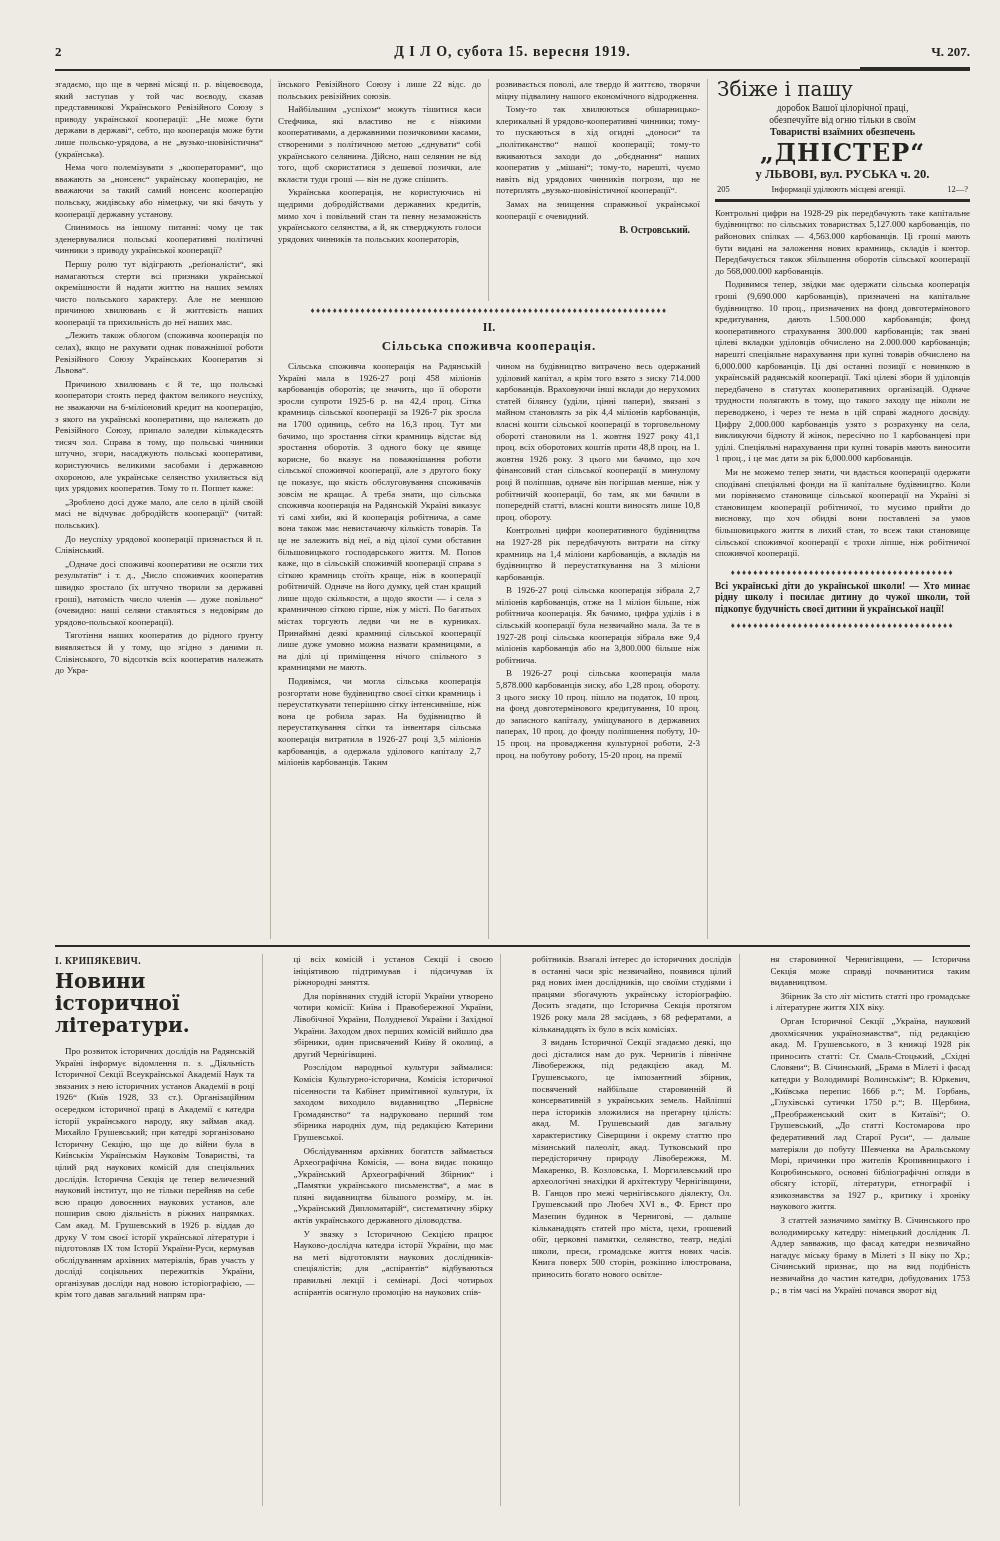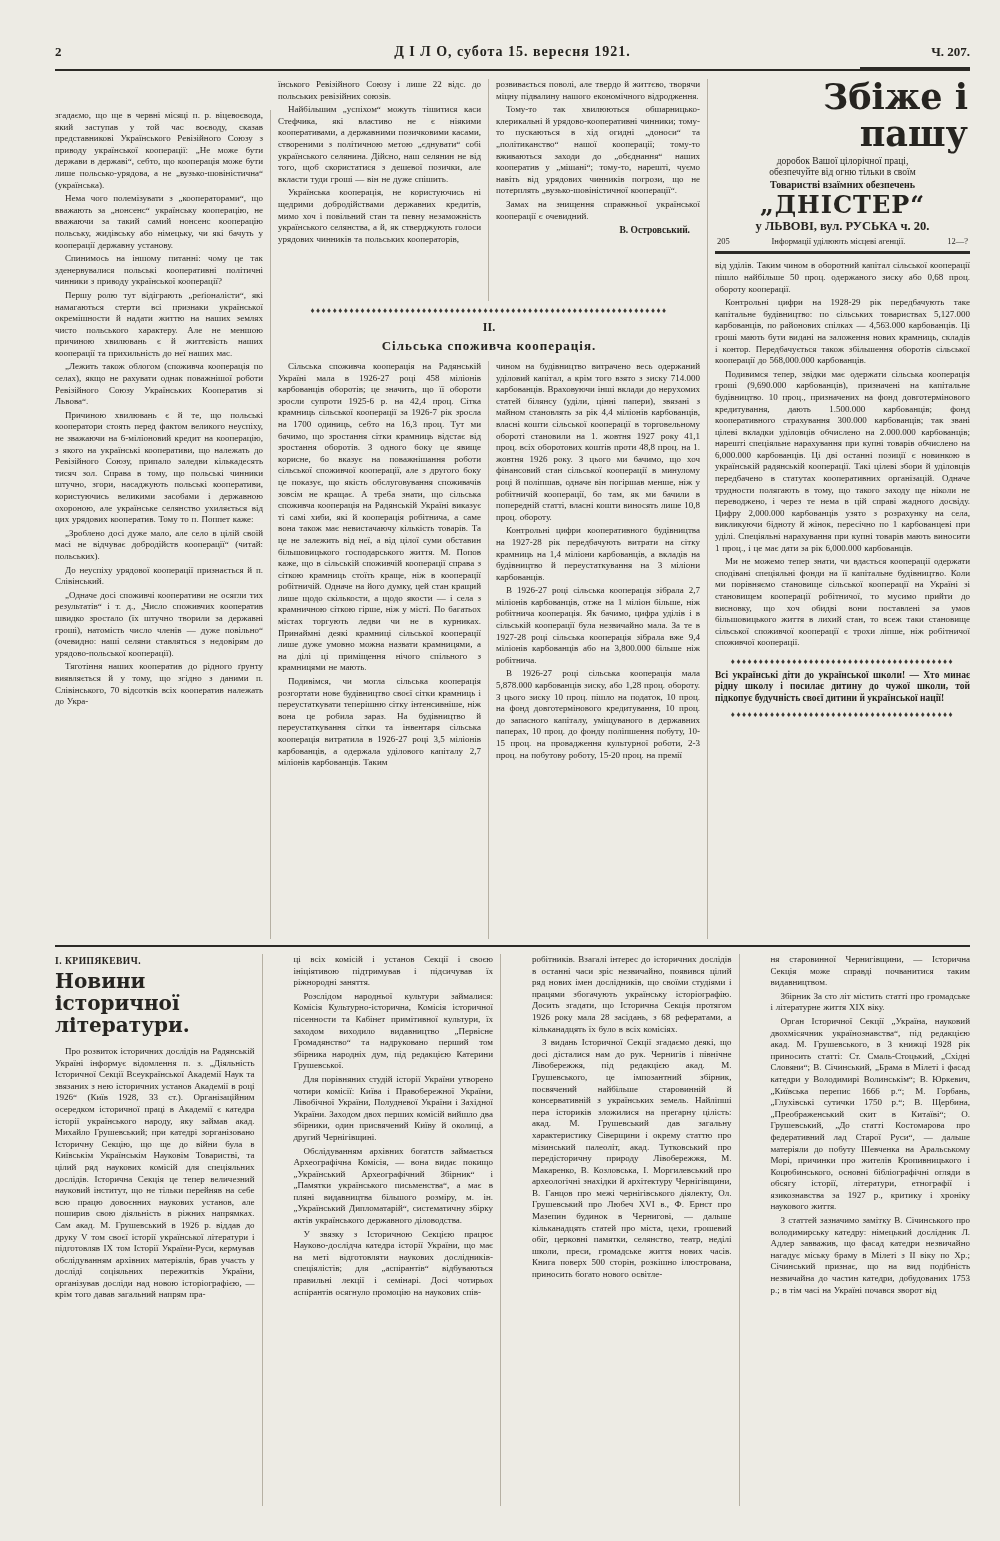--- a/index.html
+++ b/index.html
@@ -23,21 +23,21 @@
   .para {
     margin:0 0 2px 0; font-size:9px; line-height:11.6px;
     text-align:justify; text-indent:10px; word-spacing:0.5px;
   }
   .cont .para:first-child { text-indent:0; }
   .col { box-sizing:border-box; padding:0 7px; overflow:hidden; }
   .vr { border-right:1px solid #b6b0a3; }
 
   
   .top-section { display:flex; height:860px; margin-top:8px; overflow:hidden; }
-  .col1 { width:216px; padding-left:0;margin-top:31px; }
+  .col1 { width:216px; padding-left:0; }
   .mid { width:436px; padding:0; display:flex; flex-direction:column; overflow:hidden; }
   .mid-top { display:flex; height:222px; overflow:hidden; }
   .half { width:50%; box-sizing:border-box; padding:0 7px; overflow:hidden; }
   .signature { text-align:right; font-weight:bold; font-size:9.5px; margin-top:3px; padding-right:10px; }
 
   .sep-d {
     text-align:center; font-size:8px; letter-spacing:1.5px; color:#3a3833;
     white-space:nowrap; overflow:hidden; margin:5px 4px 3px; line-height:9px;
   }
   .sep-d.narrow { margin:6px 0 4px; }
@@ -47,21 +47,21 @@
     font-family:"DejaVu Serif", serif; font-weight:bold;
     font-size:19px; line-height:1.12;
   }
   .article-part { text-align:center; font-weight:bold; font-size:12px; margin:2px 0; }
   .article-subtitle { text-align:center; font-weight:bold; font-size:13px; letter-spacing:1px; margin:1px 0 7px; }
   .article-cols { display:flex; flex:1; overflow:hidden; }
 
   
   .col4 { flex:1; padding-right:0; display:flex; flex-direction:column; overflow:hidden; }
   .ad-box { border-bottom:3px solid #2c2a26; padding:0 2px 5px; margin-bottom:6px; }
-  .ad-title { text-align:right; font-family:"DejaVu Serif", serif; font-weight:bold; font-size:35px; line-height:1.05; margin:0 0 3px; }
+  .ad-title { text-align:left; font-family:"DejaVu Serif", serif; font-weight:normal; font-size:20px; line-height:1.05; margin:0 0 3px; }
   .ad-line { text-align:center; font-size:9.5px; line-height:11.5px; margin:0; }
   .ad-line.bold { font-weight:bold; font-size:10px; }
   .ad-brand { text-align:center; font-weight:bold; font-size:24px; letter-spacing:1px; line-height:1.1; margin:2px 0 1px; font-family:"DejaVu Serif", serif; }
   .ad-address { text-align:center; font-weight:bold; font-size:12.5px; margin:0 0 2px; }
   .ad-refs { display:flex; justify-content:center; font-size:8.5px; line-height:10px; }
   .ad-note { flex:1; text-align:center; font-size:8.5px; }
   .notice { font-weight:bold; font-size:9.5px; line-height:11.5px; text-align:justify; margin:0; text-indent:0; }
 
   
   .section-rule { height:2px; background:#2c2a26; margin-top:6px; }
@@ -75,21 +75,21 @@
     line-height:1.1; margin:0 0 10px;
   }
 </style>
 </head>
 <body>
 
 <div class="page">
 
   <div class="masthead-row">
     <span class="pagenum">2</span>
-    <span class="masthead">Д І Л О,  субота 15. вересня 1921.</span>
+    <span class="masthead">Д І Л О,  субота 15. вересня 1919.</span>
     <span class="issue">Ч. 207.</span>
   </div>
   <div class="head-rule-wrap">
     <div class="head-rule"></div>
     <div class="head-rule-right"></div>
   </div>
 
   <div class="top-section">
 
     <div class="col col1 vr cont">
@@ -146,21 +146,20 @@
         <p class="ad-line bold">Товаристві взаїмних обезпечень</p>
         <div class="ad-brand">„ДНІСТЕР“</div>
         <div class="ad-address">у ЛЬВОВІ, вул. РУСЬКА ч. 20.</div>
         <div class="ad-refs">
           <span>205</span>
           <span class="ad-note">Інформації уділюють місцеві агенції.</span>
           <span>12—?</span>
         </div>
       </div>
       <div class="cont">
-          <p class="para">від уділів. Таким чином в оборотний капітал сільської кооперації пішло найбільше 50 проц. одержаного зиску або 0,68 проц. обороту кооперації.</p>
           <p class="para">Контрольні цифри на 1928-29 рік передбачують таке капітальне будівництво: по сільських товариствах 5,127.000 карбованців, по районових спілках — 4,563.000 карбованців. Ці гроші мають бути видані на заложення нових крамниць, складів і контор. Передбачується також збільшення оборотів сільської кооперації до 568,000.000 карбованців.</p>
           <p class="para">Подивимся тепер, звідки має одержати сільська кооперація гроші (9,690.000 карбованців), призначені на капітальне будівництво. 10 проц., призначених на фонд довготермінового кредитування, дають 1.500.000 карбованців; фонд кооперативного страхування 300.000 карбованців; так звані цілеві вкладки уділовців обчислено на 2.000.000 карбованців; нарешті спеціяльне нарахування при купні товарів обчислено на 6,000.000 карбованців. Ці дві останні позиції є новинкою в українській радянській кооперації. Такі цілеві збори й уділовців передбачено в статутах кооперативних організацій. Одначе трудности полягають в тому, що такого заходу ще ніколи не переводжено, і через те нема в цій справі жадного досвіду. Цифру 2,000.000 карбованців узято з розрахунку на села, викликуючи бідноту й жінок, пересічно по 1 карбованцеві при уділі. Спеціяльні нарахування при купні товарів мають виносити 1 проц., і це має дати за рік 6,000.000 карбованців.</p>
           <p class="para">Ми не можемо тепер знати, чи вдасться кооперації одержати сподівані спеціяльні фонди на її капітальне будівництво. Коли ми порівняємо становище сільської кооперації на Україні зі становищем кооперації робітничої, то мусимо прийти до висновку, що хоч обидві вони поставлені за умов більшовицького життя в лихий стан, то всеж таки становище сільської споживчої кооперації є трохи ліпше, ніж робітничої споживчої кооперації.</p>
         </div>
       <div class="sep-d narrow">♦♦♦♦♦♦♦♦♦♦♦♦♦♦♦♦♦♦♦♦♦♦♦♦♦♦♦♦♦♦♦♦♦♦♦♦♦♦♦♦</div>
       <p class="notice">Всі українські діти до української школи! — Хто минає рідну школу і посилає дитину до чужої школи, той підкопує будучність своєї дитини й української нації!</p>
       <div class="sep-d narrow">♦♦♦♦♦♦♦♦♦♦♦♦♦♦♦♦♦♦♦♦♦♦♦♦♦♦♦♦♦♦♦♦♦♦♦♦♦♦♦♦</div>
     </div>
   </div>
 
@@ -169,22 +168,22 @@
   <div class="bottom-section">
     <div class="bcol first vr">
       <div class="byline">І. КРИПЯКЕВИЧ.</div>
       <h2 class="bottom-title">Новини історичної літератури.</h2>
       <div>
           <p class="para">Про розвиток історичних дослідів на Радянській Україні інформує відомлення п. з. „Діяльність Історичної Секції Всеукраїнської Академії Наук та звязаних з нею історичних установ Академії в році 1926“ (Київ 1928, 33 ст.). Організаційним осередком історичної праці в Академії є катедра історії українського народу, яку займав акад. Михайло Грушевський; при катедрі зорганізовано Історичну Секцію, що ще до війни була в Київськім Українськім Науковім Товаристві, та цілий ряд наукових комісій для спеціяльних дослідів. Історична Секція це тепер величезний науковий інститут, що не тільки перейняв на себе всю працю довоєнних наукових установ, але поширив свою діяльність в ріжних напрямках. Сам акад. М. Грушевський в 1926 р. віддав до друку V том своєї історії української літератури і підготовляв IX том Історії України-Руси, кермував обслідуванням архівних матеріялів, брав участь у досліді соціяльних пережитків України, організував досліди над новою історіографією, — крім того давав загальний напрям пра-</p>
         </div>
     </div>
     <div class="bcol vr cont">
         <p class="para">ці всіх комісій і установ Секції і своєю ініціятивою підтримував і підсичував їх ріжнородні заняття.</p>
+        <p class="para">Для порівняних студій історії України утворено чотири комісії: Київа і Правобережної України, Лівобічної України, Полудневої України і Західної України. Заходом двох перших комісій вийшло два збірники, один присвячений Київу й околиці, а другий Чернігівщині.</p>
         <p class="para">Розслідом народньої культури займалися: Комісія Культурно-історична, Комісія історичної пісенности та Кабінет примітивної культури, їх заходом виходило видавництво „Первісне Громадянство“ та надруковано перший том збірника народніх дум, під редакцією Катерини Грушевської.</p>
-        <p class="para">Для порівняних студій історії України утворено чотири комісії: Київа і Правобережної України, Лівобічної України, Полудневої України і Західної України. Заходом двох перших комісій вийшло два збірники, один присвячений Київу й околиці, а другий Чернігівщині.</p>
         <p class="para">Обслідуванням архівних богатств займається Археографічна Комісія, — вона видає покищо „Український Археографічний Збірник“ і „Памятки українського письменства“, а має в пляні видавництва більшого розміру, м. ін. „Український Дипломатарій“, систематичну збірку актів українського державного діловодства.</p>
         <p class="para">У звязку з Історичною Секцією працює Науково-дослідча катедра історії України, що має на меті відготовляти наукових дослідників-спеціялістів; для „аспірантів“ відбуваються правильні лекції і семінарі. Досі чотирьох аспірантів осягнуло промоцію на наукових спів-</p>
       </div>
     <div class="bcol vr cont">
         <p class="para">робітників. Взагалі інтерес до історичних дослідів в останні часи зріс незвичайно, появився цілий ряд нових імен дослідників, що своїми студіями і працями збогачують українську історіографію. Досить згадати, що Історична Секція протягом 1926 року мала 28 засідань, з 68 рефератами, а кільканадцять їх було в всіх комісіях.</p>
         <p class="para">З видань Історичної Секції згадаємо деякі, що досі дісталися нам до рук. Чернигів і північне Лівобережжя, під редакцією акад. М. Грушевського, це імпозантний збірник, посвячений найбільше старовинній й консервативній з українських земель. Найліпші пера істориків зложилися на прегарну цілість: акад. М. Грушевський дав загальну характеристику Сіверщини і окрему статтю про мізинський палеоліт, акад. Тутковський про передісторичну природу Лівобережжя, М. Макаренко, В. Козловська, І. Моргилевський про археологічні знахідки й архітектуру Чернігівщини, В. Ганцов про межі чернігівського діялекту, Ол. Грушевський про Любеч XVI в., Ф. Ернст про Мазепин будинок в Чернигові, — дальше кільканадцять статей про міста, цехи, грошевий обіг, церковні памятки, селянство, театр, неділі школи, преси, громадське життя нових часів. Книга поверх 500 сторін, розкішно ілюстрована, приносить богато нового освітле-</p>
       </div>
     <div class="bcol last cont">
         <p class="para">ня старовинної Чернигівщини, — Історична Секція може справді почванитися таким видавництвом.</p>
         <p class="para">Збірник За сто літ містить статті про громадське і літературне життя XIX віку.</p>

